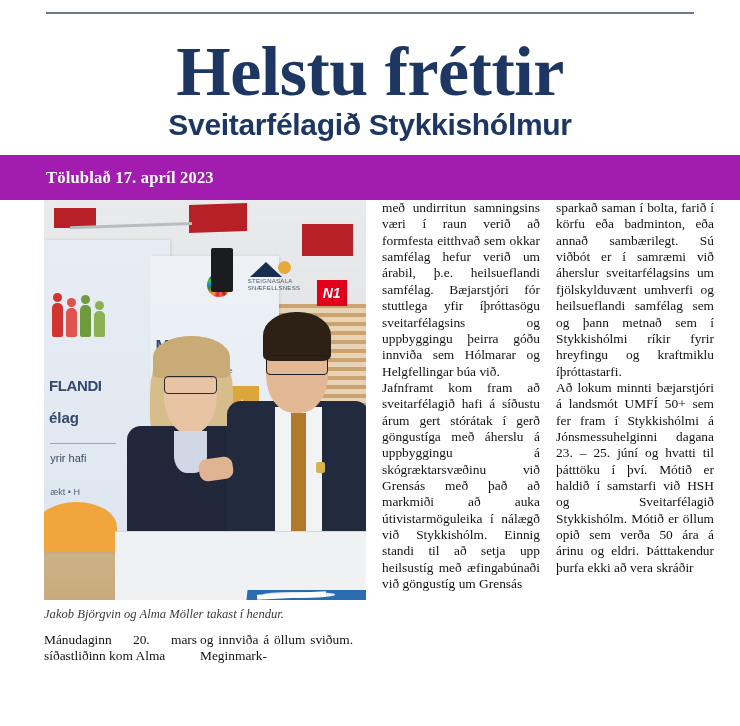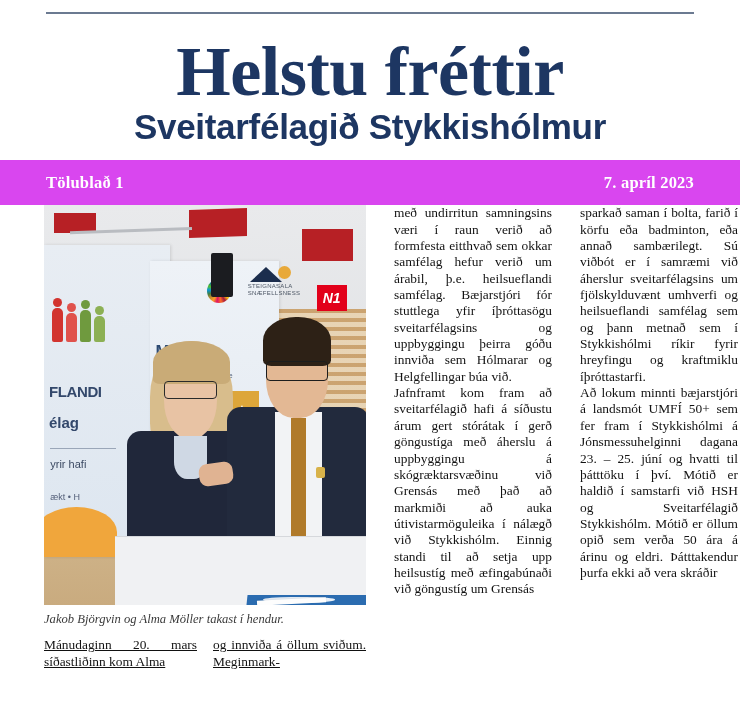--- a/index.html
+++ b/index.html
@@ -39,38 +39,37 @@
     line-height: 0.98;
     color: #1d3662;
     letter-spacing: -0.5px;
     margin: 0;
     padding-top: 6px;
     white-space: nowrap;
   }
   .masthead-sub {
     font-family: "Liberation Sans", sans-serif;
     font-weight: bold;
-    font-size: 35px;
+    font-size: 30px;
     line-height: 1.05;
     color: #1d3662;
     margin: 0;
     padding-top: 2px;
     letter-spacing: -0.3px;
     white-space: nowrap;
   }
 
   
   .issue-bar {
     margin-top: 15px;
     height: 45px;
-    background: #d946ef;
+    background: #a21caf;
     color: #ffffff;
     display: flex;
     align-items: center;
-    justify-content: space-between;
     padding: 0 46px;
     box-sizing: border-box;
   }
   .issue-num, .issue-date {
     font-family: "Liberation Serif", serif;
     font-weight: bold;
     font-size: 16.5px;
     letter-spacing: 0.2px;
   }
 
@@ -94,21 +93,20 @@
   .cols {
     display: flex;
     gap: 16px;
     align-items: flex-start;
     padding: 0 12px;
     box-sizing: border-box;
   }
   .col {
     width: 158px;
     flex: 0 0 158px;
-    margin-left: 12px;
   }
   .col-left {
     width: 322px;
     flex: 0 0 322px;
   }
 
   .bodytext {
     font-family: "Liberation Serif", serif;
     font-size: 13.4px;
     line-height: 16.35px;
@@ -421,22 +419,21 @@
     font-family: "Liberation Serif", serif;
     font-style: italic;
     font-size: 12.6px;
     color: #3a3a3a;
     padding-top: 7px;
     padding-bottom: 10px;
   }
 
   .subcols {
     display: flex;
-    gap: 16px;
-    text-decoration: underline;
+    gap: 3px;
   }
   .subcol {
     width: 153px;
     flex: 0 0 153px;
   }
 </style>
 </head>
 <body>
 
 <div class="masthead">

